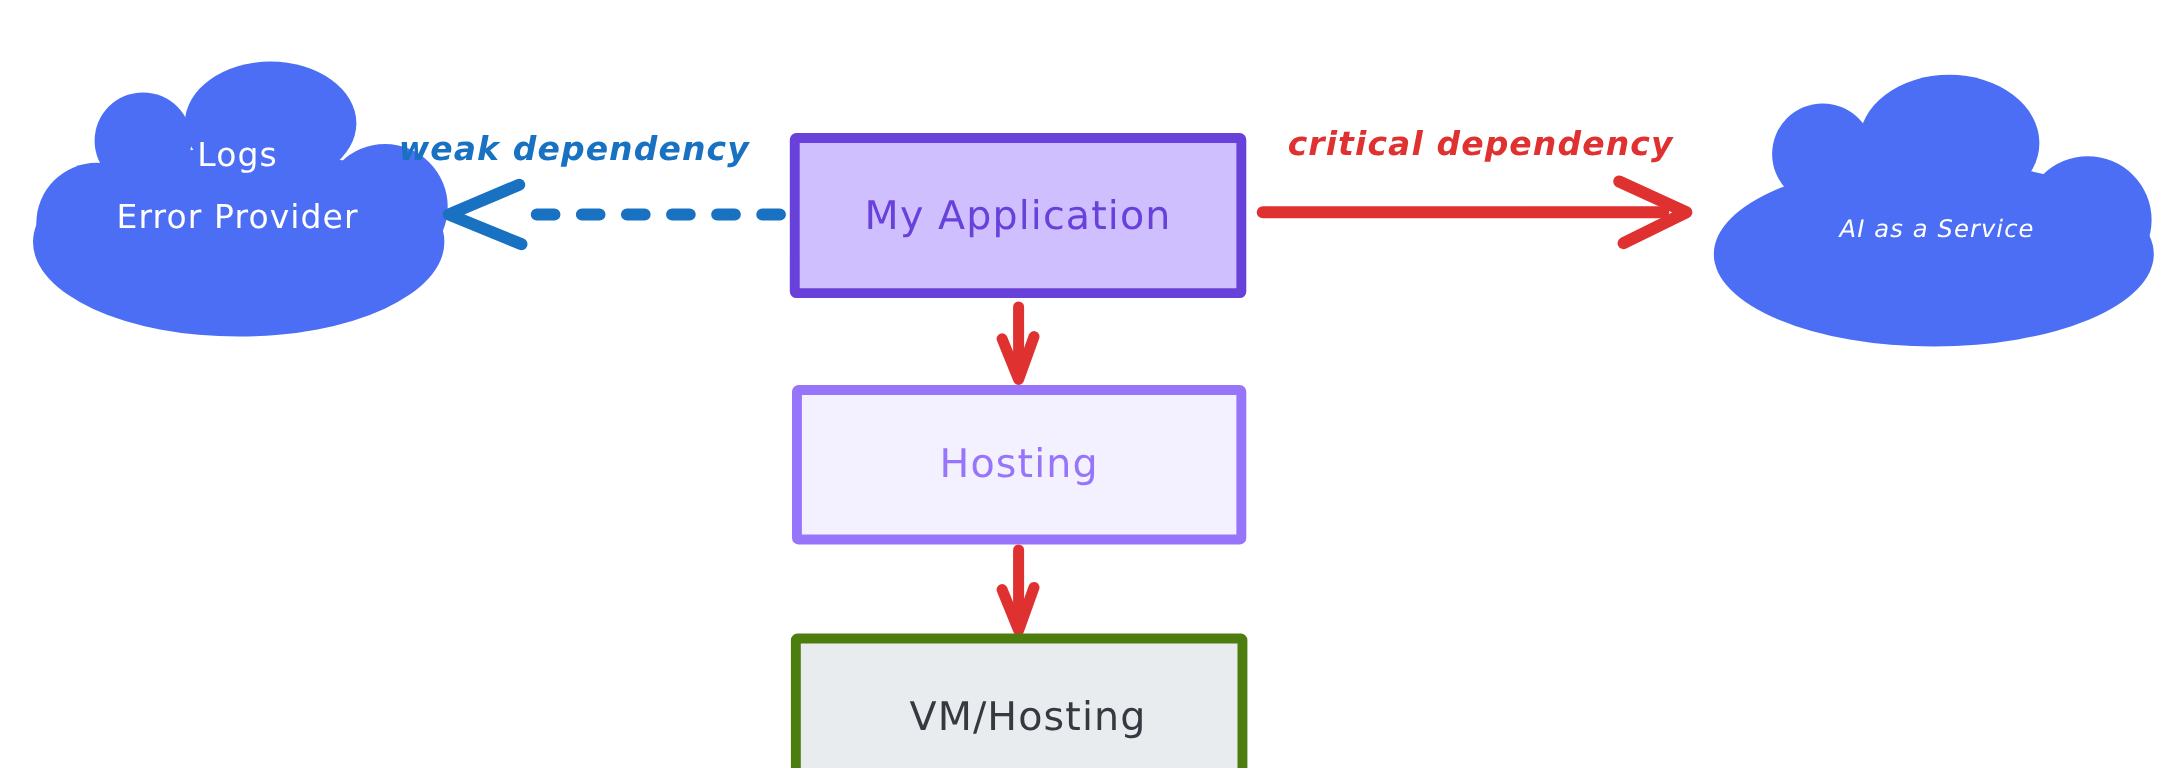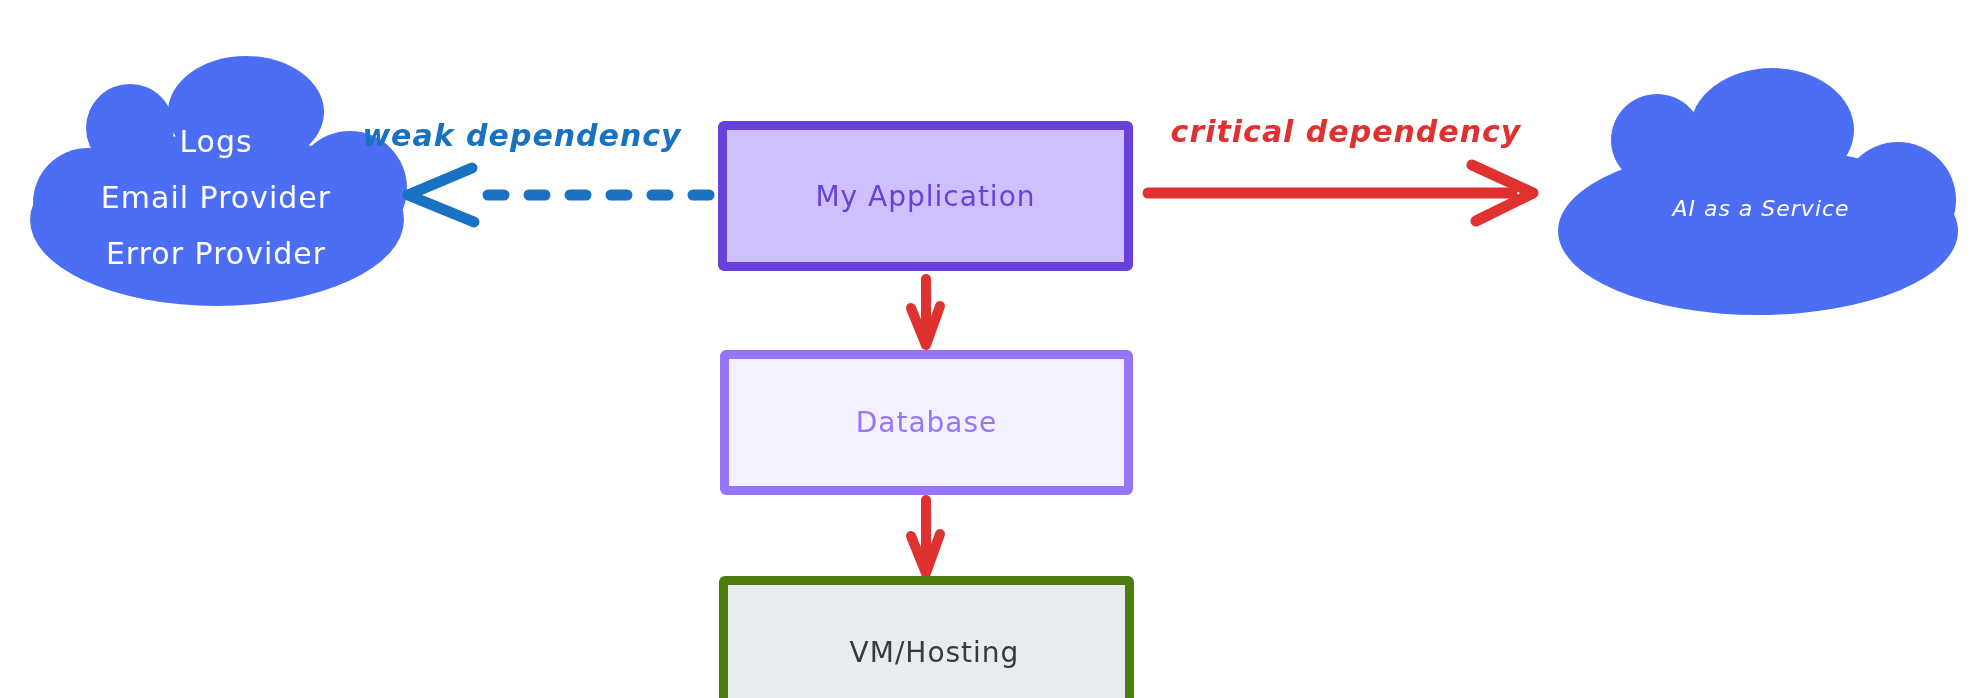--- a/index.html
+++ b/index.html
@@ -65,21 +65,21 @@
     color: #ffffff;
     font-size: 22px;
   }
   .node {
     position: absolute;
     box-sizing: border-box;
     border-radius: 6px;
     display: flex;
     align-items: center;
     justify-content: center;
-    font-size: 28px;
+    font-size: 36px;
     letter-spacing: 1px;
   }
   .node-app {
     left: 718px;
     top: 83px;
     width: 415px;
     height: 150px;
     border: 9px solid #6741d9;
     background: #d0bfff;
     color: #6741d9;
@@ -142,32 +142,31 @@
     </g>
 
     <g stroke="#e03131" stroke-width="10" fill="none" stroke-linecap="round" stroke-linejoin="round">
       <line x1="926" y1="462" x2="926" y2="522"></line>
       <polyline points="911,498 926,535 940,496"></polyline>
     </g>
   </svg>
 
   <div class="cloud-text">
     <div class="line">Logs</div>
-    <div class="line">Email Provider</div>
     <div class="line">Error Provider</div>
   </div>
 
   <div class="label edge-label weak-label">weak dependency</div>
   <div class="label edge-label critical-label">critical dependency</div>
 
   <div class="label ai-label">AI as a Service</div>
 
   <div class="node node-app">
     <span>My Application</span>
   </div>
   <div class="node node-db">
-    <span>Database</span>
+    <span>Hosting</span>
   </div>
   <div class="node node-vm">
     <span>VM/Hosting</span>
   </div>
 
 </div>
 
 </body></html>

